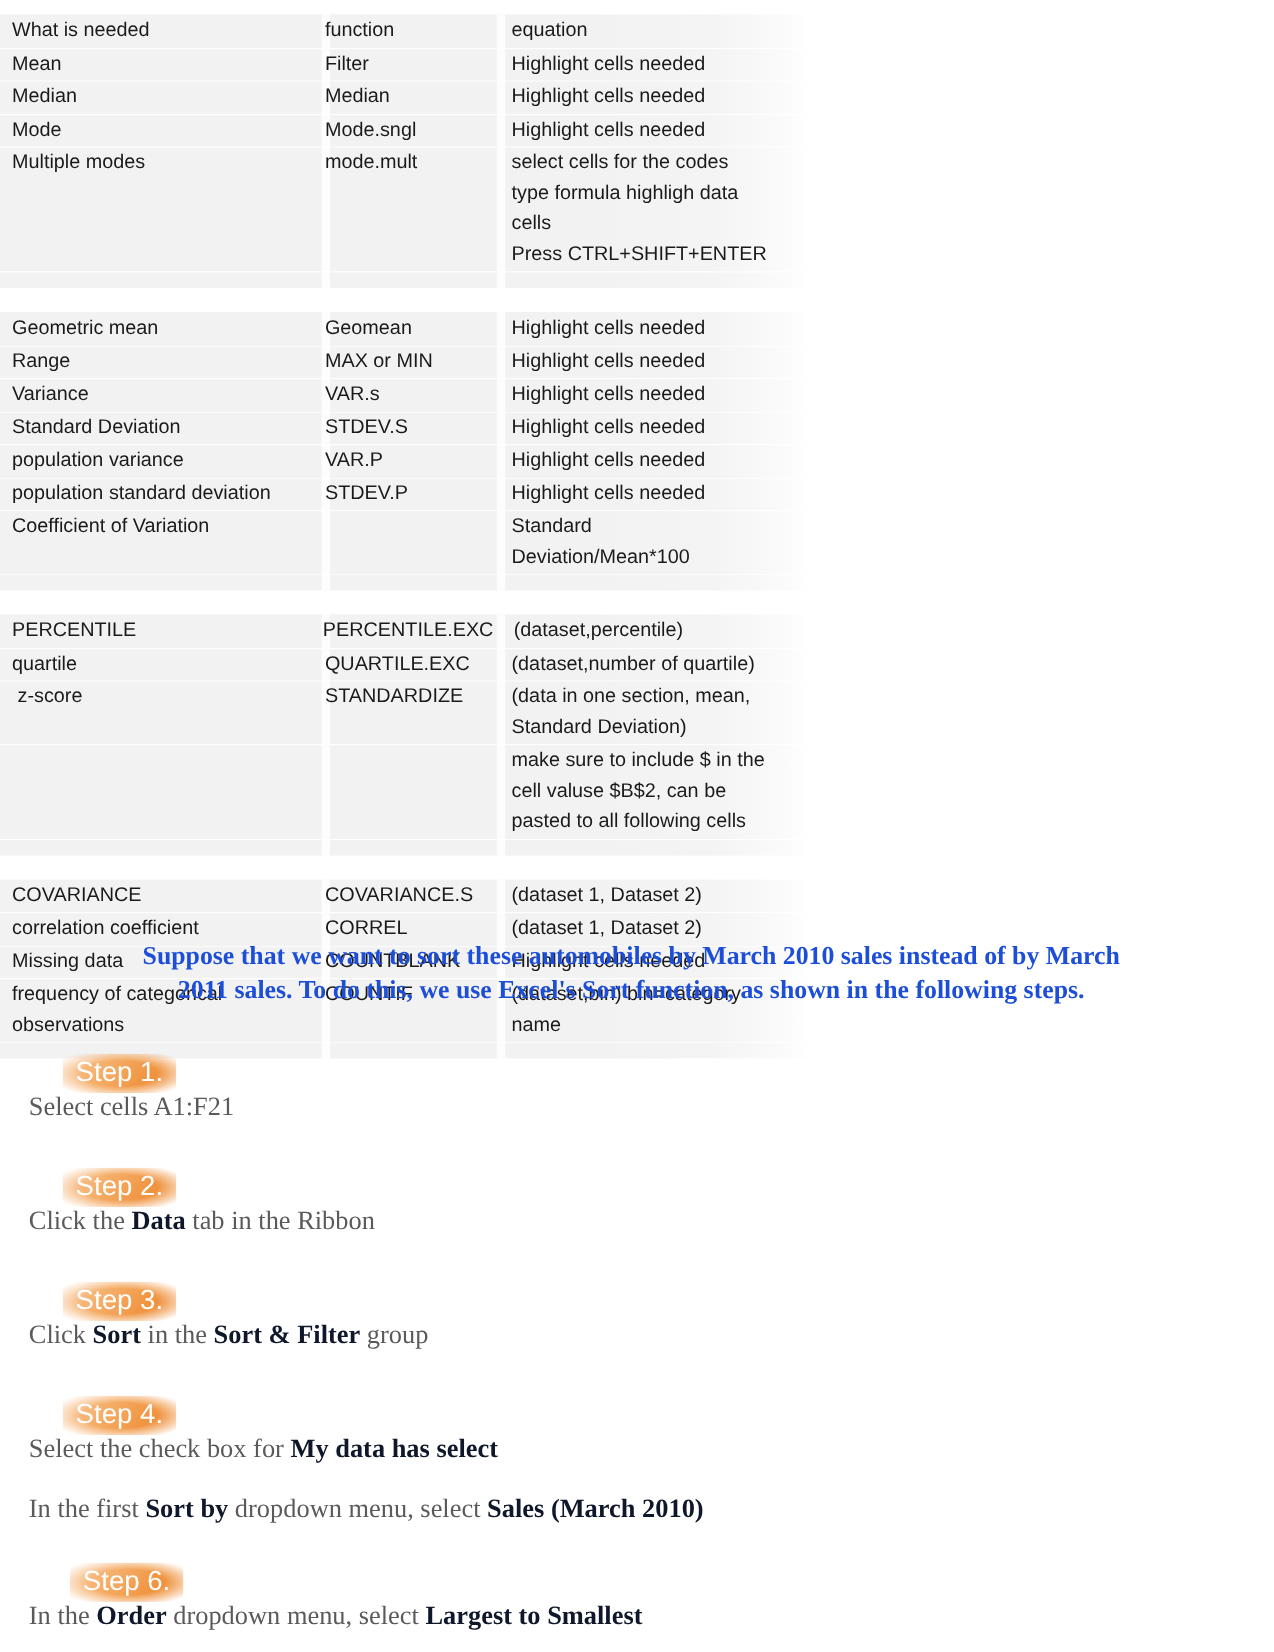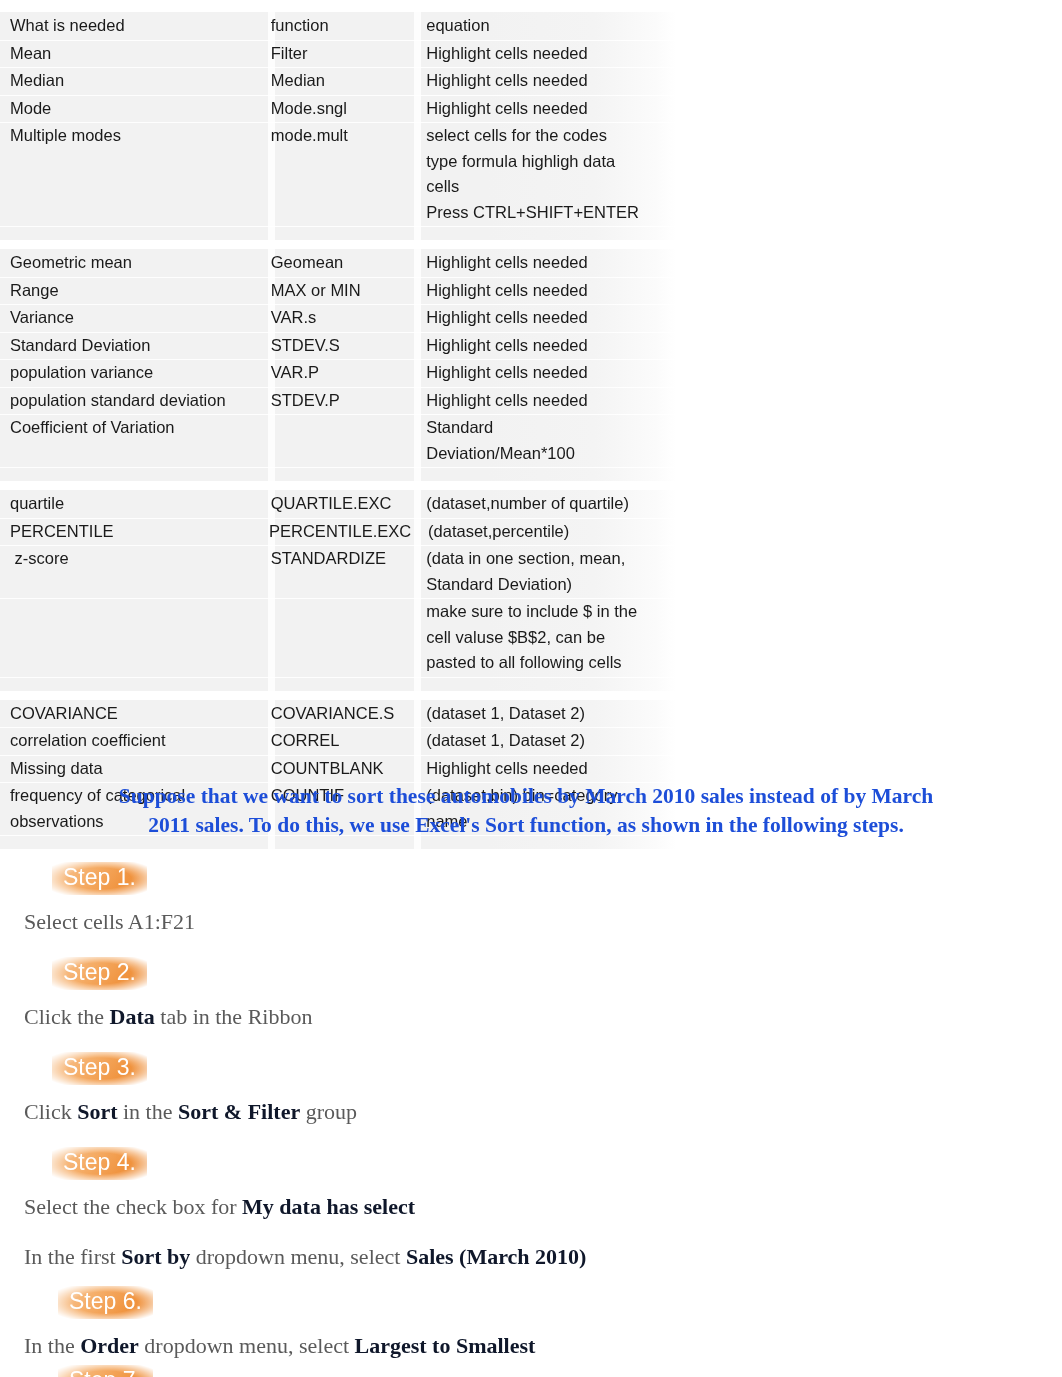--- a/index.html
+++ b/index.html
@@ -21,21 +21,21 @@
     left: 0;
     top: 12px;
     width: 676px;
   }
   .tbl-section {
     background: linear-gradient(to right,
                 #f2f2f2 0%, #f2f2f2 72%, #f4f4f4 88%, #fbfbfb 97%, #ffffff 100%);
     position: relative;
   }
   .tbl-section + .tbl-section {
-    margin-top: 9px;
+    margin-top: 20px;
   }
   
   .tbl-section::before,
   .tbl-section::after {
     content: "";
     position: absolute;
     top: 0;
     bottom: 0;
     width: 7px;
     background: rgba(255,255,255,0.85);
@@ -90,21 +90,21 @@
   }
   .step-block {
     margin-bottom: 10px;
   }
   .step-badge-wrap {
     height: 33px;
     position: relative;
   }
   .step-badge {
     position: absolute;
-    top: 0;
+    top: 16px;
     display: inline-block;
     padding: 2px 11px 4px 11px;
     font-family: "Liberation Sans", "DejaVu Sans", sans-serif;
     font-size: 23px;
     line-height: 27px;
     color: #ffffff;
     background: linear-gradient(128deg, #f8c89a 0%, #f5ad67 38%, #f09440 72%, #ec8a33 100%);
     border-radius: 2px;
     -webkit-mask-image: radial-gradient(ellipse 64% 62% at 50% 50%,
                         #000 52%, rgba(0,0,0,0.55) 74%, rgba(0,0,0,0) 100%);
@@ -201,28 +201,28 @@
       <div class="trow">
         <div class="tcell c1">Coefficient of Variation</div>
         <div class="tcell c2"></div>
         <div class="tcell c3">Standard
 Deviation/Mean*100</div>
       </div>
       <div class="trow spacer-row"></div>
     </div>
     <div class="tbl-section">
       <div class="trow">
+        <div class="tcell c1">PERCENTILE</div>
+        <div class="tcell c2">PERCENTILE.EXC</div>
+        <div class="tcell c3">(dataset,percentile)</div>
+      </div>
+      <div class="trow">
         <div class="tcell c1">quartile</div>
         <div class="tcell c2">QUARTILE.EXC</div>
         <div class="tcell c3">(dataset,number of quartile)</div>
-      </div>
-      <div class="trow">
-        <div class="tcell c1">PERCENTILE</div>
-        <div class="tcell c2">PERCENTILE.EXC</div>
-        <div class="tcell c3">(dataset,percentile)</div>
       </div>
       <div class="trow">
         <div class="tcell c1"> z-score</div>
         <div class="tcell c2">STANDARDIZE</div>
         <div class="tcell c3">(data in one section, mean,
 Standard Deviation)</div>
       </div>
       <div class="trow">
         <div class="tcell c1"></div>
         <div class="tcell c2"></div>

